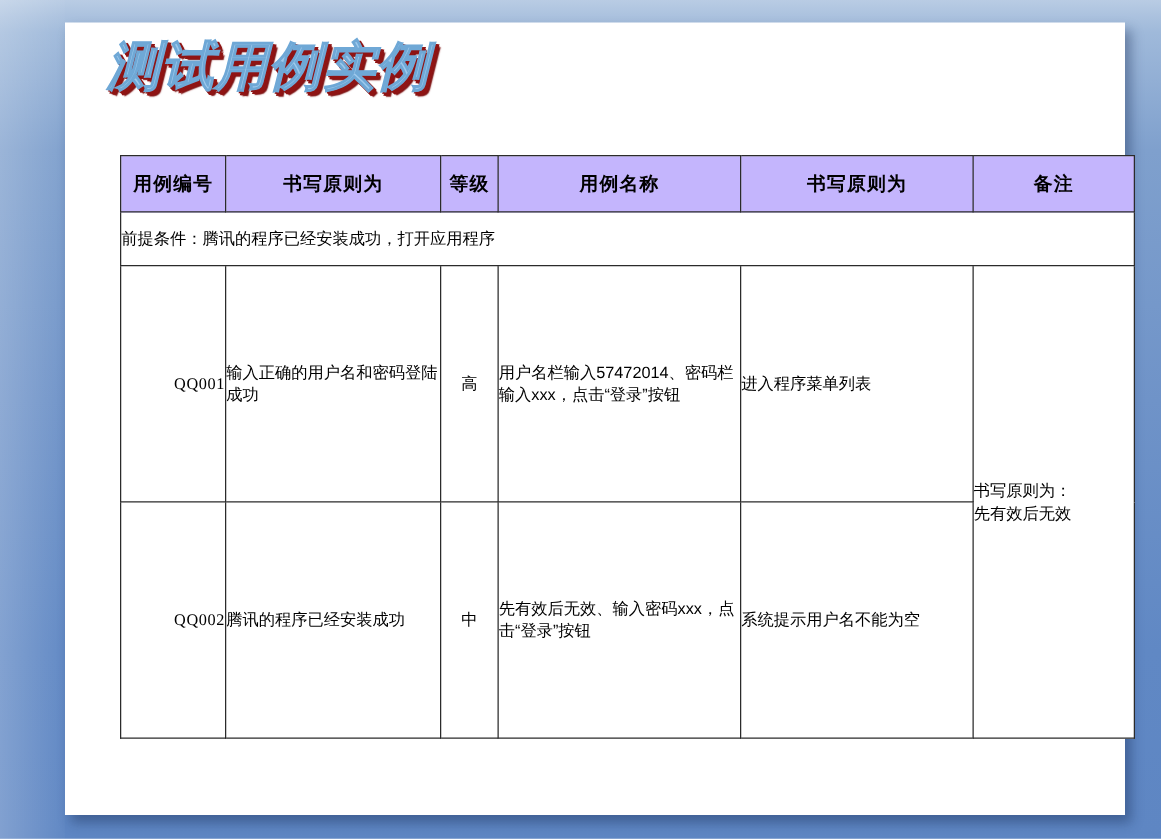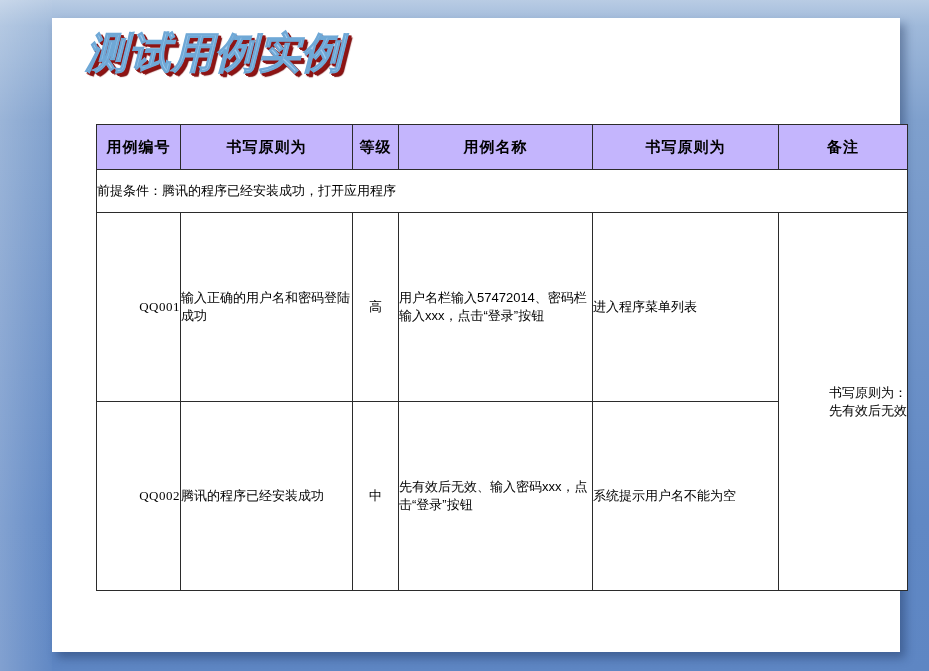--- a/index.html
+++ b/index.html
@@ -131,21 +131,21 @@
     text-align: right;
     font-family: "Liberation Serif", "DejaVu Serif", serif;
     font-size: 13px;
     letter-spacing: 0.5px;
   }
   .cell-level {
     text-align: center;
     padding: 0;
   }
   .cell-remark {
-    text-align: right;
+    text-align: left;
     line-height: 1.35;
     white-space: pre-line;
     padding: 2px 3px 2px 5px;
   }
 </style>
 </head>
 <body>
 
 <div id="slide-background">
 

